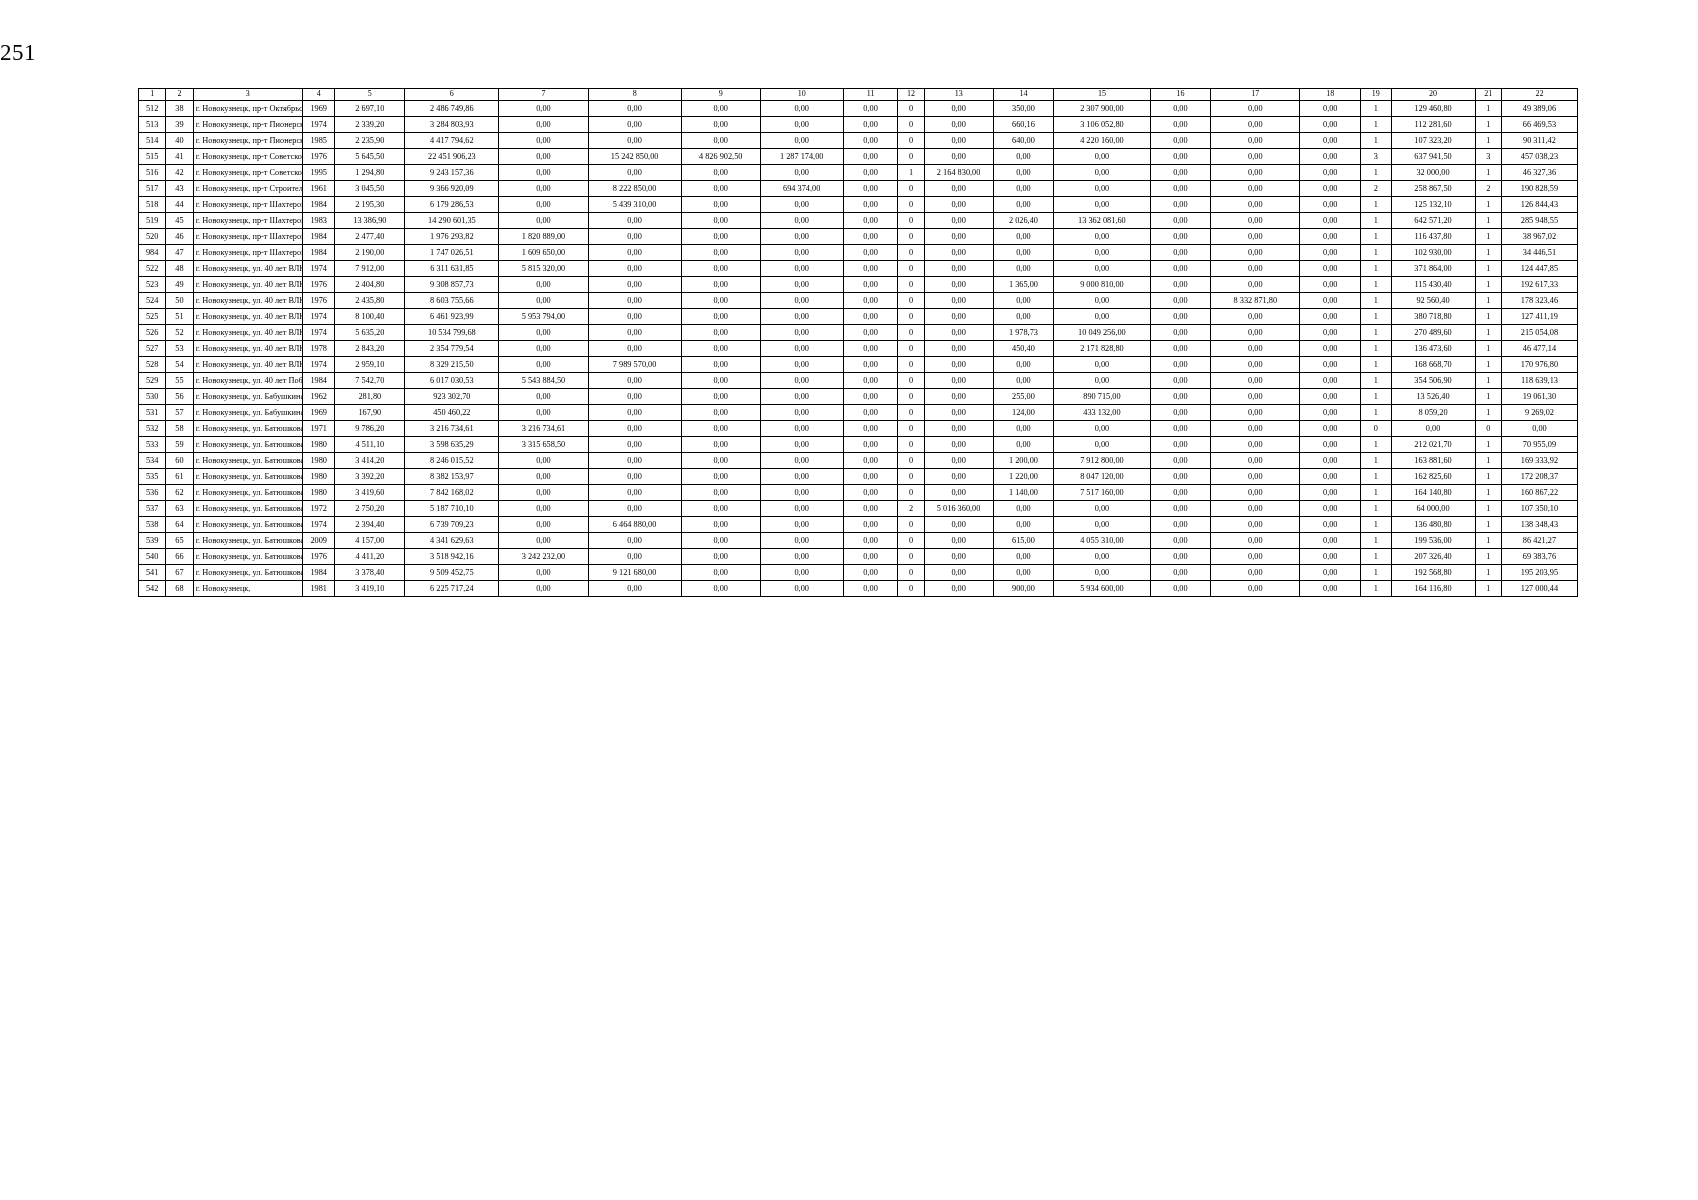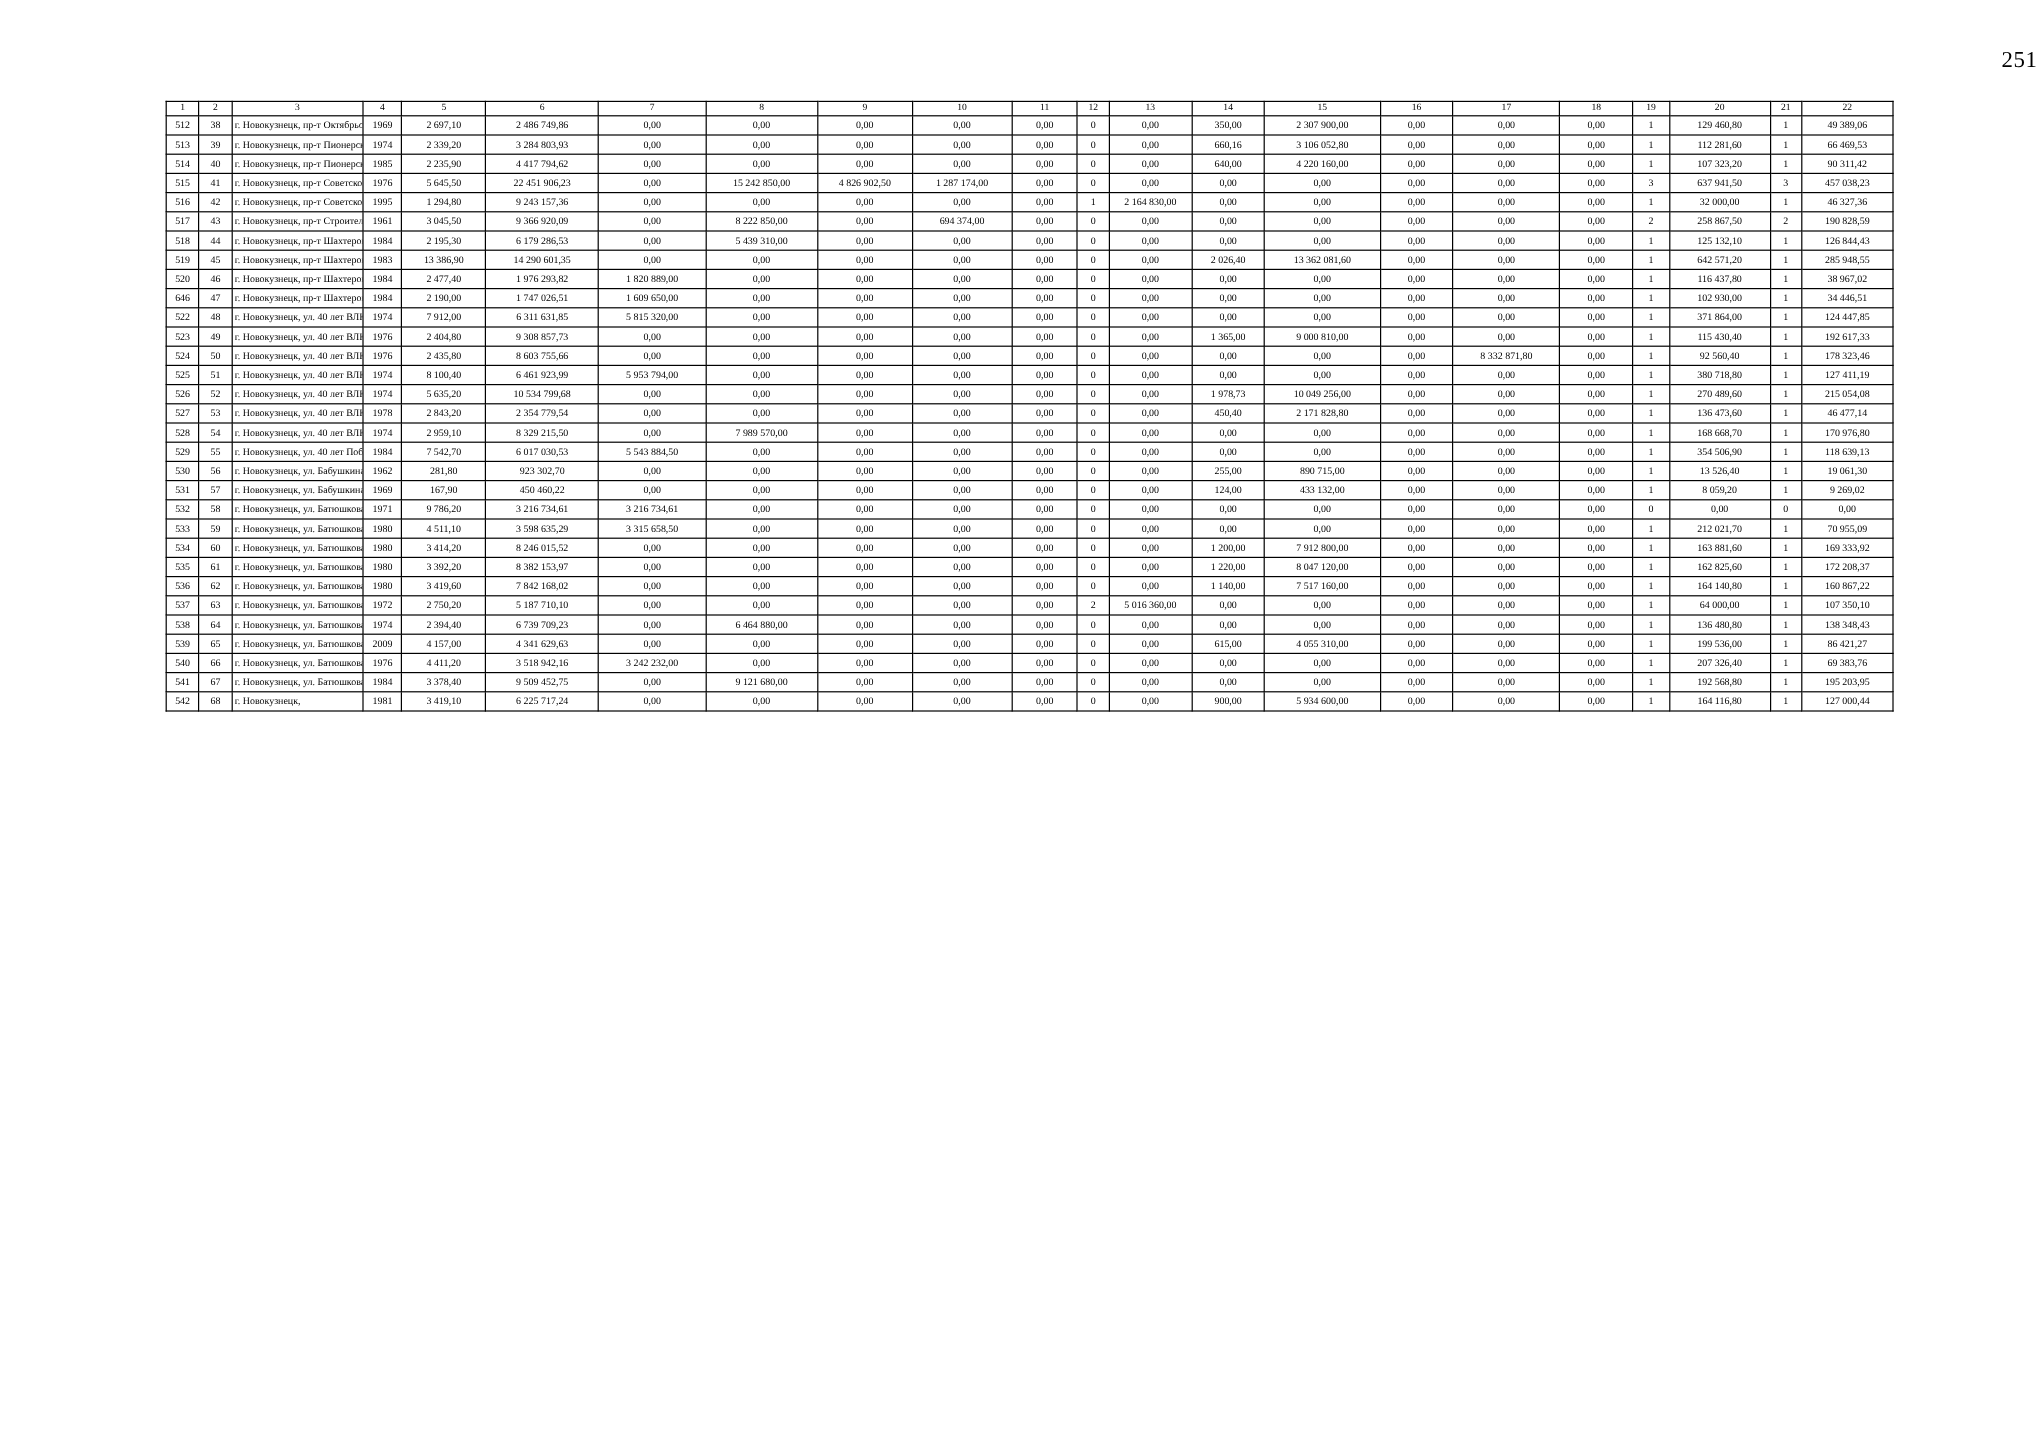--- a/index.html
+++ b/index.html
@@ -15,22 +15,22 @@
     overflow: hidden;
   }
   .page {
     position: relative;
     width: 1698px;
     height: 1200px;
     box-sizing: border-box;
     padding: 0;
   }
   .page-number {
-    text-align: right;
-    font-size: 19px;
+    text-align: left;
+    font-size: 23px;
     padding-top: 40px;
     padding-bottom: 22px;
     letter-spacing: 0.5px;
   }
   .table-wrap {
     padding: 0 120px 0 138px;
   }
   table.reg {
     border-collapse: collapse;
     width: 1440px;
@@ -352,21 +352,21 @@
             <td class="c-val">0,00</td>
             <td class="c-val">0,00</td>
             <td class="c-val">0,00</td>
             <td class="c-val">0,00</td>
             <td class="c-val">1</td>
             <td class="c-val">116 437,80</td>
             <td class="c-val">1</td>
             <td class="c-val">38 967,02</td>
           </tr>
           <tr>
-            <td class="c-num">646</td>
+            <td class="c-num">984</td>
             <td class="c-num">47</td>
             <td class="c-addr">г. Новокузнецк, пр-т Шахтеров, д.8</td>
             <td class="c-val">1984</td>
             <td class="c-val">2 190,00</td>
             <td class="c-val">1 747 026,51</td>
             <td class="c-val">1 609 650,00</td>
             <td class="c-val">0,00</td>
             <td class="c-val">0,00</td>
             <td class="c-val">0,00</td>
             <td class="c-val">0,00</td>

